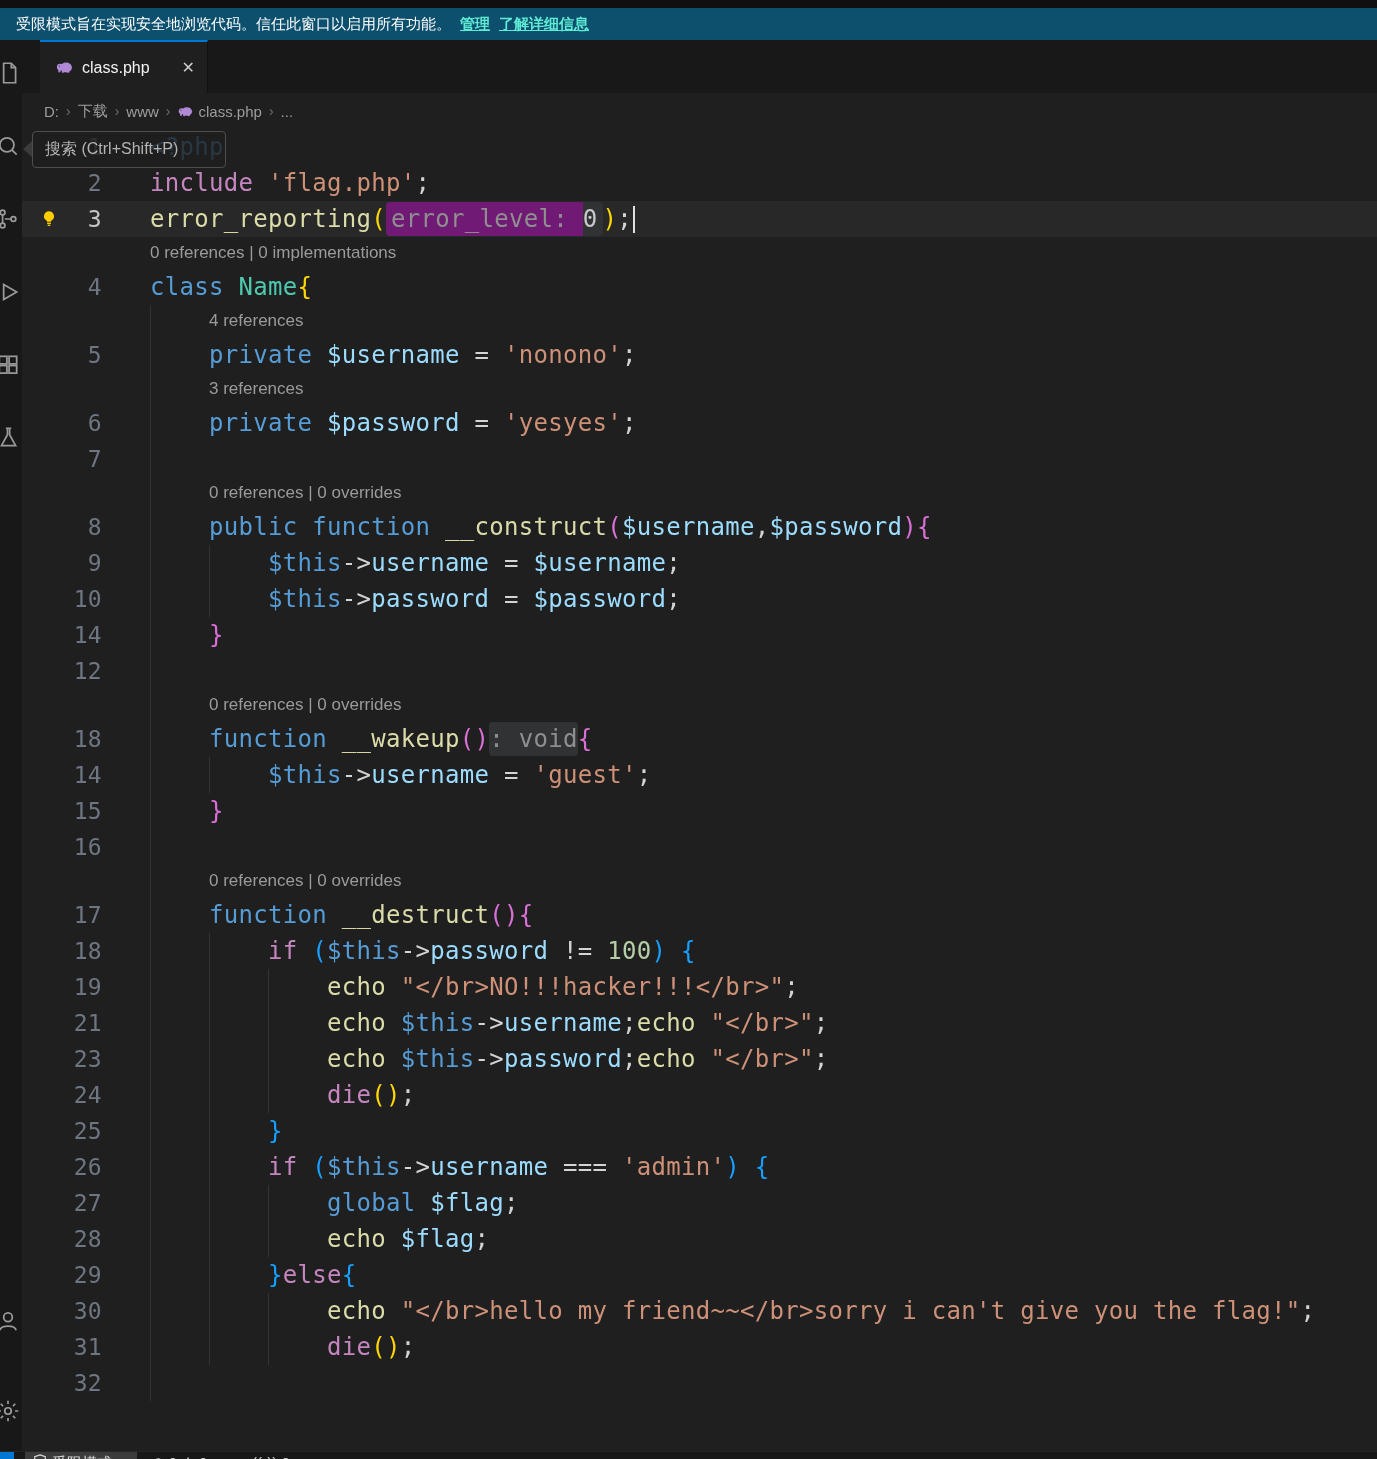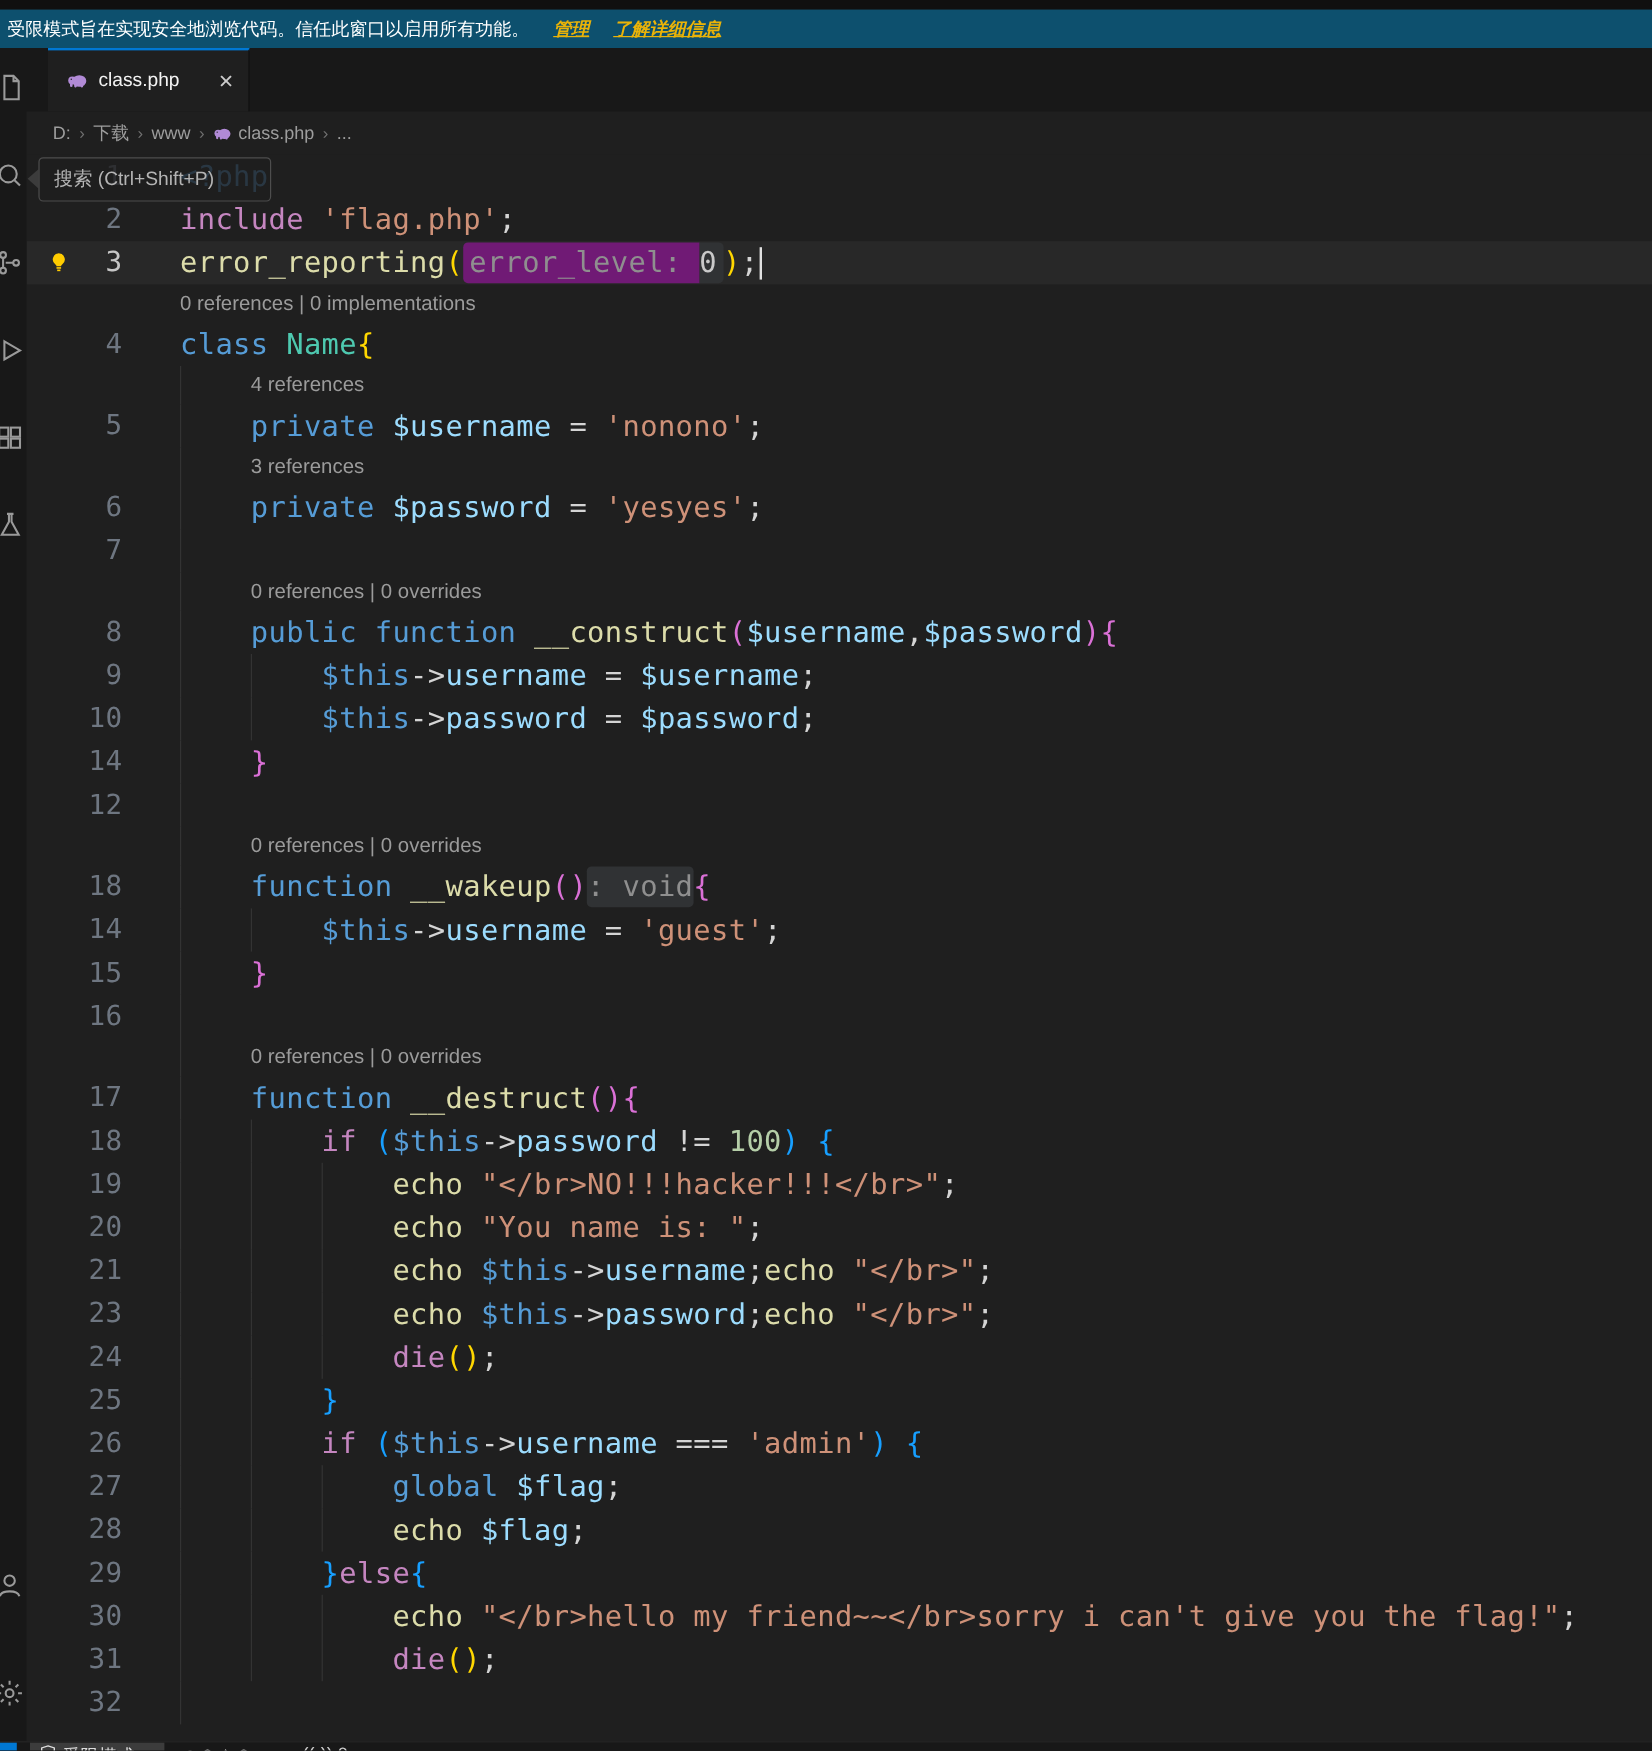--- a/index.html
+++ b/index.html
@@ -5,22 +5,22 @@
   * { margin:0; padding:0; box-sizing:border-box; }
   html,body { width:1377px; height:1459px; overflow:hidden; background:#1f1f1f;
     font-family:"Liberation Sans", sans-serif; }
   #stage { position:relative; width:1377px; height:1459px; background:#1f1f1f; overflow:hidden; }
 
   
   #titlebar { position:absolute; left:0; top:0; width:100%; height:8px; background:#101010; }
 
   
   #banner { position:absolute; left:0; top:8px; width:100%; height:32px; background:#0d506e;
-    display:flex; align-items:center; color:#ffffff; font-size:15px; padding-left:6px; }
-  #banner .blink { color:#eab308; text-decoration:underline; margin-left:20px; cursor:pointer; font-weight:600;font-style:italic; }
+    display:flex; align-items:center; color:#ffffff; font-size:15px; padding-left:16px; }
+  #banner .blink { color:#5eead4; text-decoration:underline; margin-left:9px; cursor:pointer; font-weight:600; }
 
   
   #activitybar { position:absolute; left:0; top:40px; width:22px; bottom:8px; background:#181818; overflow:hidden; z-index:5; }
   .act-icon { position:absolute; left:-5px; width:26px; height:26px; }
   .act-icon svg { stroke:#9a9a9a; fill:none; stroke-width:1.6px; }
 
   
   #tabbar { position:absolute; left:22px; top:40px; right:0; height:53px; background:#181818; }
   #tab-active { position:absolute; left:18px; top:0; width:168px; height:53px; background:#1f1f1f;
     border-top:2px solid #0078d4; border-right:1px solid #101010; display:flex; align-items:center; padding:0 12px 0 16px; }
@@ -303,27 +303,20 @@
         <div class="guide" style="left: 128px;"></div>
         <div class="guide" style="left: 187px;"></div>
         <div class="guide" style="left: 246px;"></div>
         <div class="gutter-num">19</div>
         <div class="content"><span class="tk-pl">            </span><span class="tk-fn">echo</span><span class="tk-pl"> </span><span class="tk-str">"&lt;/br&gt;NO!!!hacker!!!&lt;/br&gt;"</span><span class="tk-pl">;</span></div>
       </div>
       <div class="row code-row">
         <div class="guide" style="left: 128px;"></div>
         <div class="guide" style="left: 187px;"></div>
         <div class="guide" style="left: 246px;"></div>
-        <div class="gutter-num">20</div>
-        <div class="content"><span class="tk-pl">            </span><span class="tk-fn">echo</span><span class="tk-pl"> </span><span class="tk-str">"You name is: "</span><span class="tk-pl">;</span></div>
-      </div>
-      <div class="row code-row">
-        <div class="guide" style="left: 128px;"></div>
-        <div class="guide" style="left: 187px;"></div>
-        <div class="guide" style="left: 246px;"></div>
         <div class="gutter-num">21</div>
         <div class="content"><span class="tk-pl">            </span><span class="tk-fn">echo</span><span class="tk-pl"> </span><span class="tk-ths">$this</span><span class="tk-pl">-&gt;</span><span class="tk-var">username</span><span class="tk-pl">;</span><span class="tk-fn">echo</span><span class="tk-pl"> </span><span class="tk-str">"&lt;/br&gt;"</span><span class="tk-pl">;</span></div>
       </div>
       <div class="row code-row">
         <div class="guide" style="left: 128px;"></div>
         <div class="guide" style="left: 187px;"></div>
         <div class="guide" style="left: 246px;"></div>
         <div class="gutter-num">23</div>
         <div class="content"><span class="tk-pl">            </span><span class="tk-fn">echo</span><span class="tk-pl"> </span><span class="tk-ths">$this</span><span class="tk-pl">-&gt;</span><span class="tk-var">password</span><span class="tk-pl">;</span><span class="tk-fn">echo</span><span class="tk-pl"> </span><span class="tk-str">"&lt;/br&gt;"</span><span class="tk-pl">;</span></div>
       </div>

